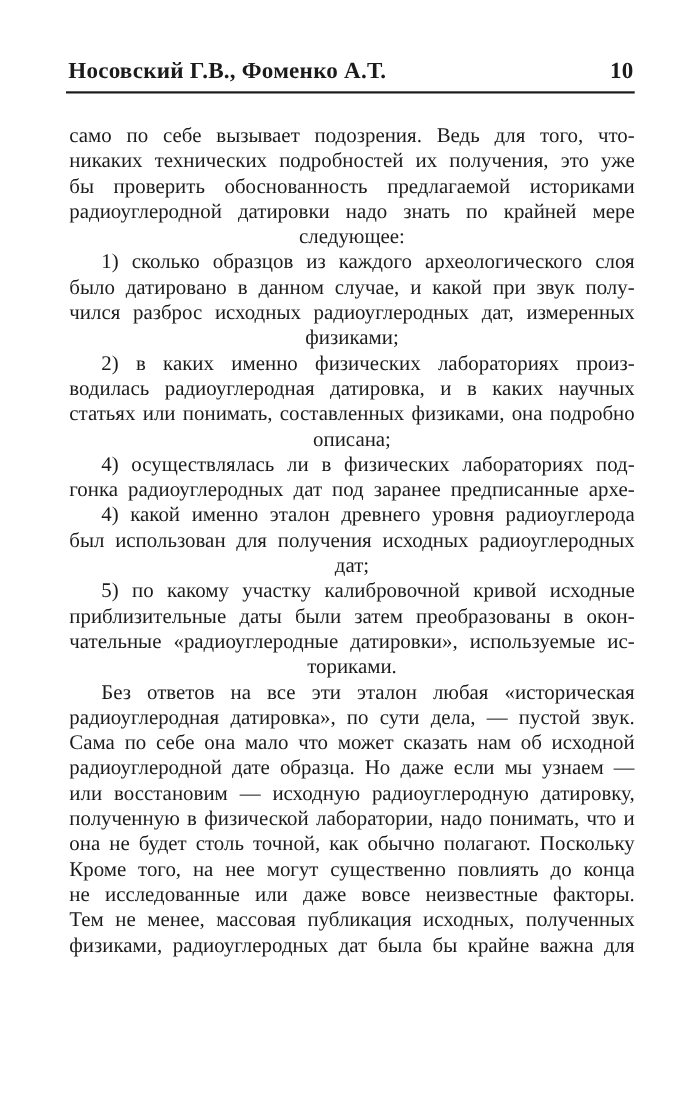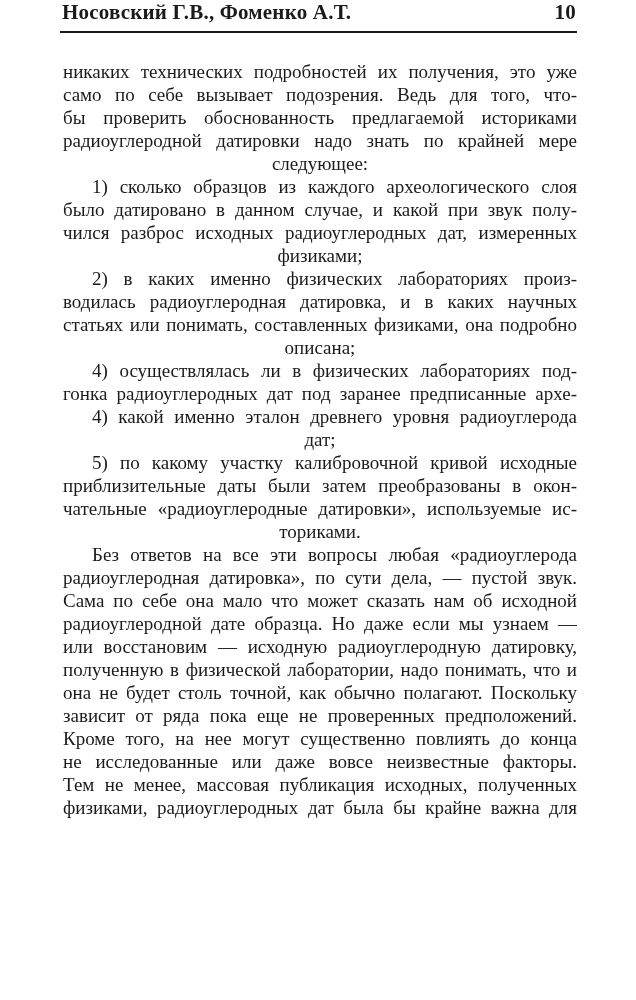--- a/index.html
+++ b/index.html
@@ -11,20 +11,21 @@
     box-sizing: border-box;
     font-family: "Liberation Serif", "DejaVu Serif", serif;
     color: #1b1b1b;
     overflow: hidden;
   }
   .header {
     display: flex;
     justify-content: space-between;
     align-items: baseline;
     margin: 0 60px 0 62px;
+    padding-top: 52px;
     font-weight: bold;
     font-size: 21px;
     letter-spacing: 0.2px;
     white-space: nowrap;
   }
   .rule {
     margin: 6px 59px 0 60px;
     border-top: 2.5px solid #1a1a1a;
     height: 0;
   }
@@ -54,47 +55,47 @@
 </head>
 <body>
 
 <div class="page">
   <div class="header">
     <span>Носовский Г.В., Фоменко А.Т.</span>
     <span>10</span>
   </div>
   <div class="rule"></div>
   <div class="body-text">
+      <div class="line">само по себе вызывает подозрения. Ведь для того, что-</div>
       <div class="line">никаких технических подробностей их получения, это уже</div>
-      <div class="line">само по себе вызывает подозрения. Ведь для того, что-</div>
       <div class="line">бы проверить обоснованность предлагаемой историками</div>
       <div class="line">радиоуглеродной датировки надо знать по крайней мере</div>
       <div class="line nojust">следующее:</div>
       <div class="line indent">1) сколько образцов из каждого археологического слоя</div>
       <div class="line">было датировано в данном случае, и какой при звук полу-</div>
       <div class="line">чился разброс исходных радиоуглеродных дат, измеренных</div>
       <div class="line nojust">физиками;</div>
       <div class="line indent">2) в каких именно физических лабораториях произ-</div>
       <div class="line">водилась радиоуглеродная датировка, и в каких научных</div>
       <div class="line">статьях или понимать, составленных физиками, она подробно</div>
       <div class="line nojust">описана;</div>
       <div class="line indent">4) осуществлялась ли в физических лабораториях под-</div>
       <div class="line">гонка радиоуглеродных дат под заранее предписанные архе-</div>
       <div class="line indent">4) какой именно эталон древнего уровня радиоуглерода</div>
+      <div class="line">был использован для получения исходных радиоуглеродных</div>
       <div class="line nojust">дат;</div>
       <div class="line indent">5) по какому участку калибровочной кривой исходные</div>
       <div class="line">приблизительные даты были затем преобразованы в окон-</div>
       <div class="line">чательные «радиоуглеродные датировки», используемые ис-</div>
       <div class="line nojust">ториками.</div>
-      <div class="line indent">Без ответов на все эти вопросы любая «радиоуглерода</div>
+      <div class="line indent">Без ответов на все эти эталон любая «историческая</div>
       <div class="line">радиоуглеродная датировка», по сути дела, — пустой звук.</div>
       <div class="line">Сама по себе она мало что может сказать нам об исходной</div>
       <div class="line">радиоуглеродной дате образца. Но даже если мы узнаем —</div>
       <div class="line">или восстановим — исходную радиоуглеродную датировку,</div>
       <div class="line">полученную в физической лаборатории, надо понимать, что и</div>
       <div class="line">она не будет столь точной, как обычно полагают. Поскольку</div>
-      <div class="line">зависит от ряда пока еще не проверенных предположений.</div>
       <div class="line">Кроме того, на нее могут существенно повлиять до конца</div>
       <div class="line">не исследованные или даже вовсе неизвестные факторы.</div>
       <div class="line">Тем не менее, массовая публикация исходных, полученных</div>
       <div class="line">физиками, радиоуглеродных дат была бы крайне важна для</div>
     </div>
 </div>
 
 </body></html>

